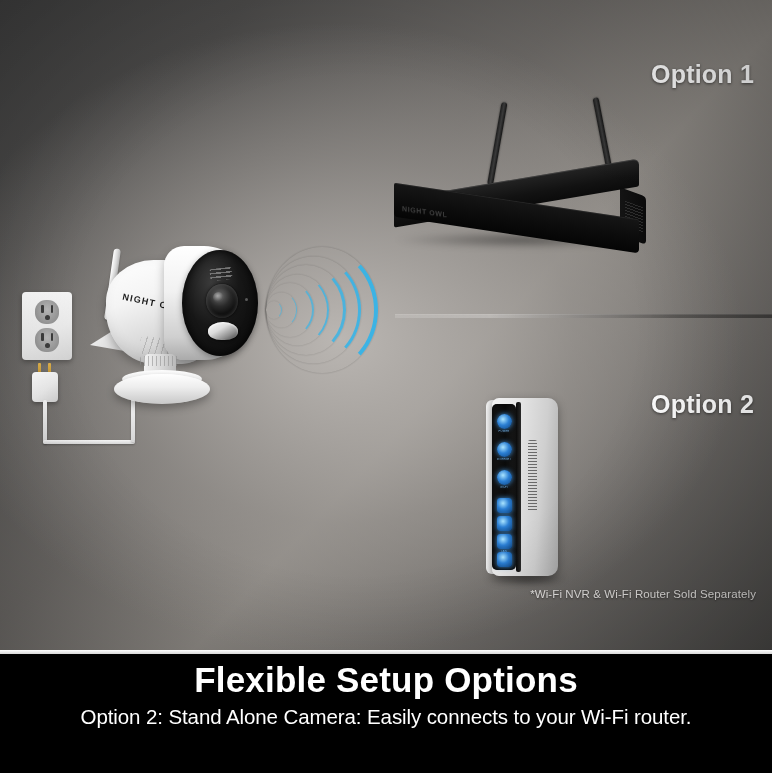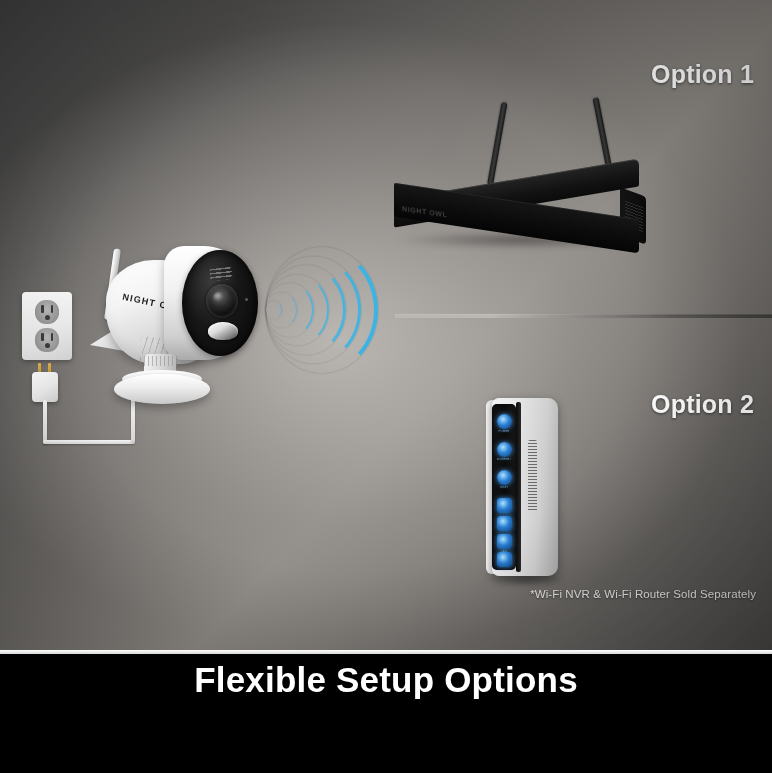--- a/index.html
+++ b/index.html
@@ -434,15 +434,16 @@
     <div class="opt-label" id="opt1">Option 1</div>
     <div class="opt-label" id="opt2">Option 2</div>
     <div class="disclaimer">*Wi-Fi NVR &amp; Wi-Fi Router Sold Separately</div>
 
     <div class="vignette"></div>
   </div>
 
   <div class="rule"></div>
   <div class="banner">
     <h1>Flexible Setup Options</h1>
+    <p>Option 2: Stand Alone Camera: Easily connects to your Wi-Fi router.</p>
   </div>
 
 </div>
 
 </body></html>

